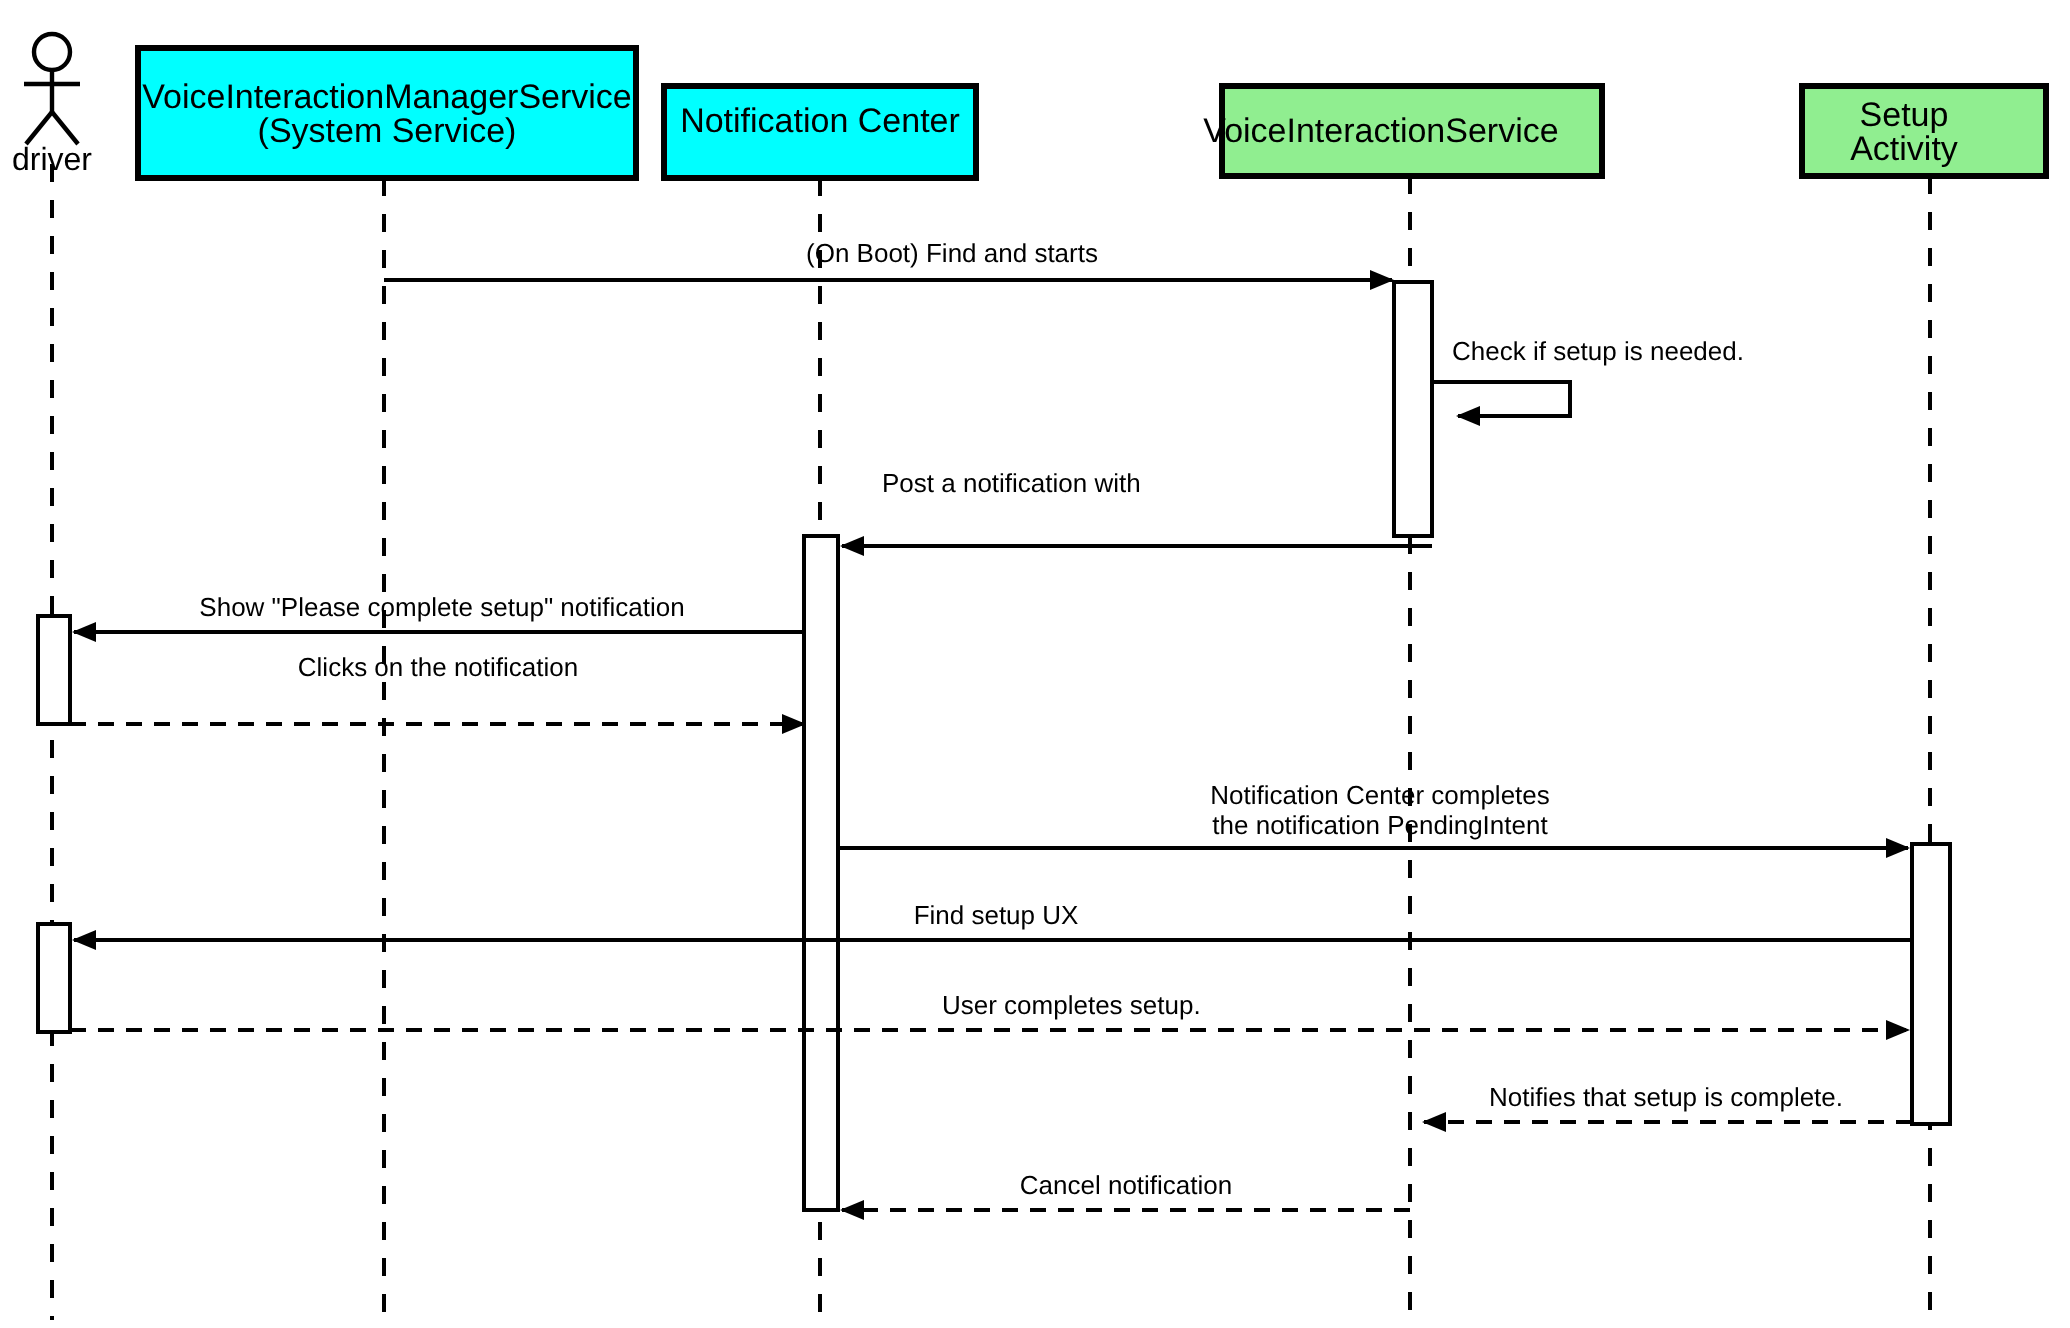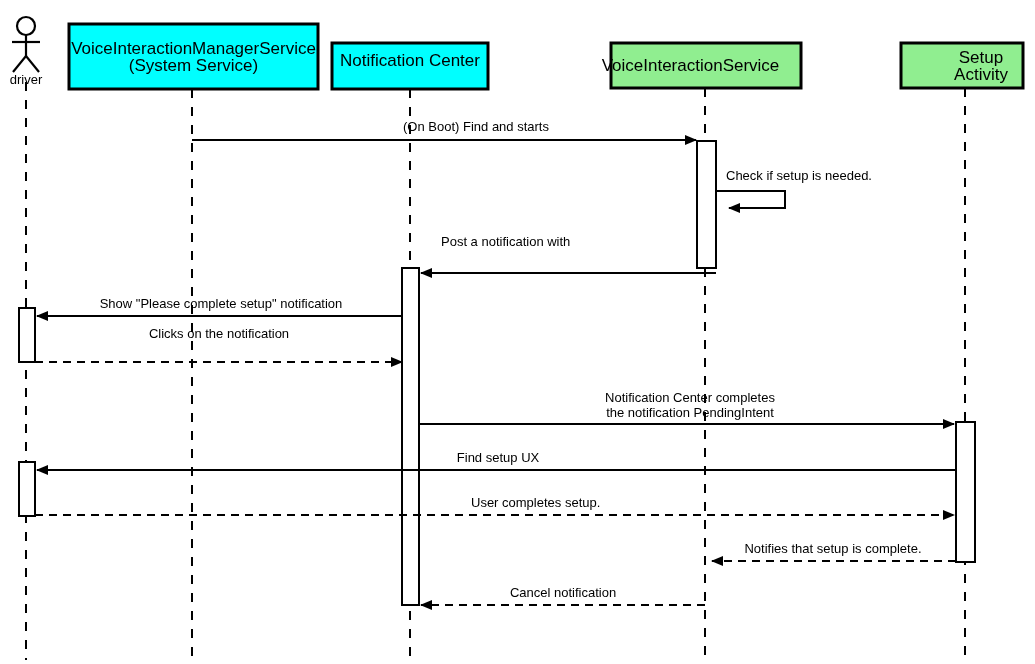--- a/index.html
+++ b/index.html
@@ -4,21 +4,21 @@
 <title>Sequence Diagram</title>
 <style>
   html,body{margin:0;padding:0;background:#ffffff;}
   body{font-family:"Liberation Sans","DejaVu Sans",sans-serif;}
   #canvas{position:relative;width:1035px;height:664px;background:#fff;overflow:hidden;}
   #svg{position:absolute;left:0;top:0;width:1035px;height:664px;}
   .lbl{position:absolute;font-size:13px;color:#000;white-space:pre;line-height:15px;}
   .lbl.c{text-align:center;transform:translateX(-50%);}
   .box-label{position:absolute;text-align:center;font-size:17px;color:#000;line-height:17px;
              display:flex;align-items:center;justify-content:center;pointer-events:none;}
-  .actor-label{position:absolute;font-size:13px;color:#000;text-align:center;transform:translateX(-50%);}
+  .actor-label{position:absolute;font-size:16px;color:#000;text-align:center;transform:translateX(-50%);}
 </style>
 </head>
 <body>
 
 <div id="canvas">
   <svg id="svg" viewBox="0 0 1035 664" xmlns="http://www.w3.org/2000/svg">
     <defs>
       <marker id="ah" markerWidth="12" markerHeight="10" refX="11" refY="5" orient="auto" markerUnits="userSpaceOnUse">
         <path d="M0,0 L12,5 L0,10 z" fill="#000"></path>
       </marker>
@@ -72,21 +72,21 @@
   <div id="labels">
       <div class="actor-label" style="left: 26px; top: 72px;">driver</div>
       <div class="box-label" style="left: 69px; top: 24px; width: 249px; height: 65px;">
         <div>
           <div>VoiceInteractionManagerService</div>
           <div>(System Service)</div>
         </div>
       </div>
       <div class="box-label" style="left: 332px; top: 43px; width: 156px; height: 34px;">Notification Center</div>
       <div class="box-label" style="left: 611px; top: 43px; width: 159px; height: 45px;">VoiceInteractionService</div>
-      <div class="box-label" style="left: 930px; top: 43px; width: 102px; height: 45px;">Setup Activity</div>
+      <div class="box-label" style="left: 901px; top: 43px; width: 102px; height: 45px;">Setup Activity</div>
       <div class="lbl c" style="left: 440px; top: 119px; margin-left: 36px;">(On Boot) Find and starts</div>
       <div class="lbl" style="left: 726px; top: 168px;">Check if setup is needed.</div>
       <div class="lbl" style="left: 441px; top: 234px;"><div>Post a notification with</div></div>
       <div class="lbl c" style="left: 221px; top: 296px;">Show "Please complete setup" notification</div>
       <div class="lbl c" style="left: 219px; top: 326px;">Clicks on the notification</div>
       <div class="lbl c" style="left: 690px; top: 390px;"><div style="text-align: center;">Notification Center completes</div><div style="text-align: center;">the notification PendingIntent</div></div>
       <div class="lbl c" style="left: 498px; top: 450px;">Find setup UX</div>
       <div class="lbl" style="left: 423px; top: 495px; margin-left: 48px;">User completes setup.</div>
       <div class="lbl c" style="left: 833px; top: 541px;">Notifies that setup is complete.</div>
       <div class="lbl c" style="left: 563px; top: 585px;">Cancel notification</div>

